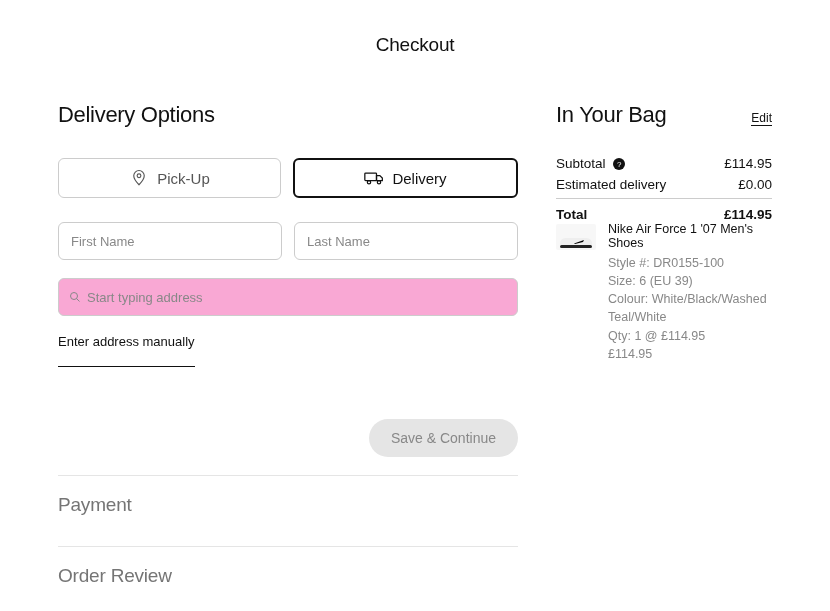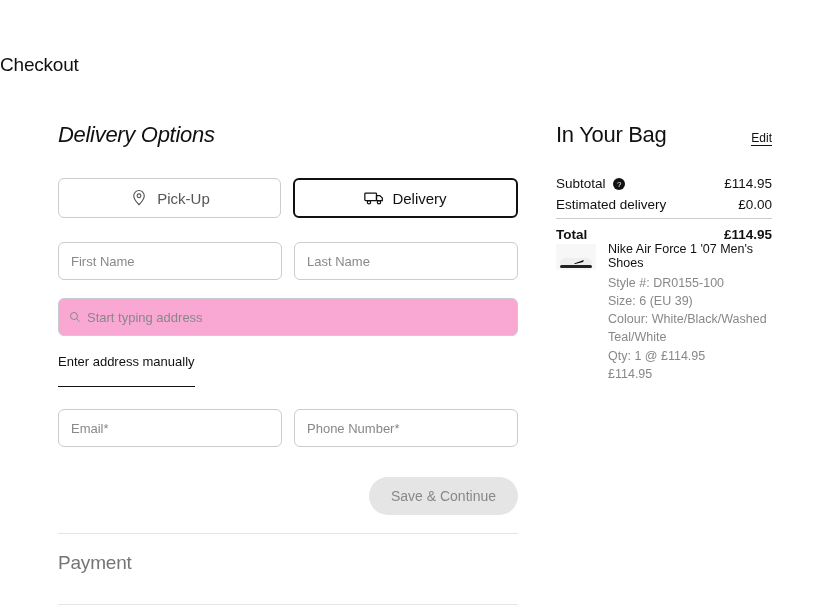--- a/index.html
+++ b/index.html
@@ -5,24 +5,24 @@
   * { box-sizing: border-box; margin: 0; padding: 0; }
   body {
     font-family: "Helvetica Neue", Helvetica, Arial, sans-serif;
     background: #fff;
     color: #111;
     width: 830px;
     height: 611px;
     overflow: hidden;
   }
   .page-title {
-    text-align: left;
+    text-align: center;
     font-size: 19px;
     font-weight: 500;
-    padding-top: 54px;
+    padding-top: 34px;
     padding-bottom: 46px;
     letter-spacing: -0.2px;
   }
   .container {
     display: flex;
     padding: 0 58px;
   }
   .left {
     width: 460px;
     flex-shrink: 0;
@@ -30,21 +30,20 @@
   }
   .right {
     width: 216px;
     flex-shrink: 0;
   }
   .section-title {
     font-size: 22px;
     font-weight: 500;
     margin-bottom: 30px;
     letter-spacing: -0.3px;
-    font-style: italic;
   }
   .toggle-row {
     display: flex;
     gap: 12px;
     margin-bottom: 24px;
   }
   .toggle-btn {
     flex: 1;
     height: 40px;
     border-radius: 6px;
@@ -171,24 +170,20 @@
     <div class="addr-wrap">
       <svg class="search-ic" viewBox="0 0 24 24" fill="none" stroke="#888" stroke-width="2">
         <circle cx="10" cy="10" r="7"></circle>
           <path d="M21 21l-6-6"></path>
       </svg>
       <input class="addr-input" placeholder="Start typing address" style="">
     </div>
 
     <span class="manual-link">Enter address manually</span>
 
-    <div class="form-row">
-      <input class="input" placeholder="Email*" style="">
-      <input class="input" placeholder="Phone Number*" style="">
-    </div>
 
     <div class="save-row">
       <button class="save-btn">Save &amp; Continue</button>
     </div>
 
     <div class="divider"></div>
     <div class="accordion-heading">Payment</div>
     <div class="divider"></div>
     <div class="accordion-heading">Order Review</div>
   </div>

